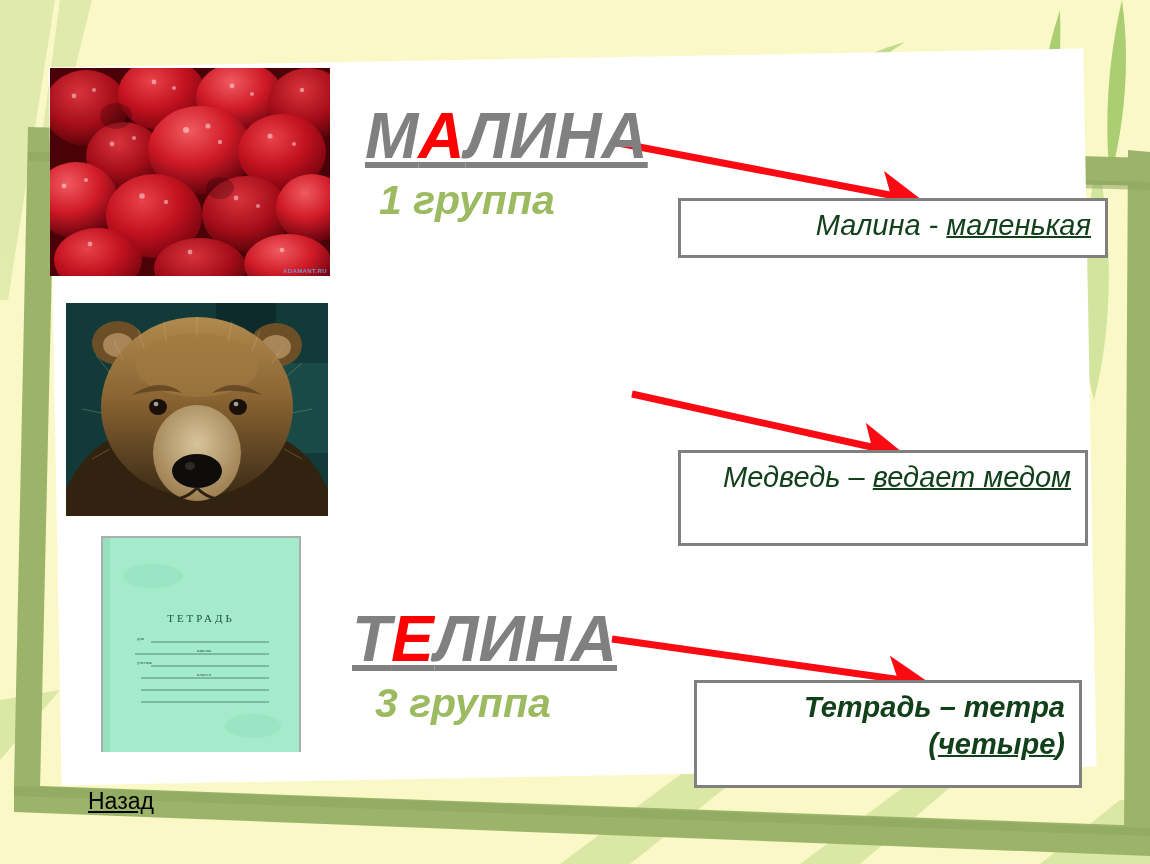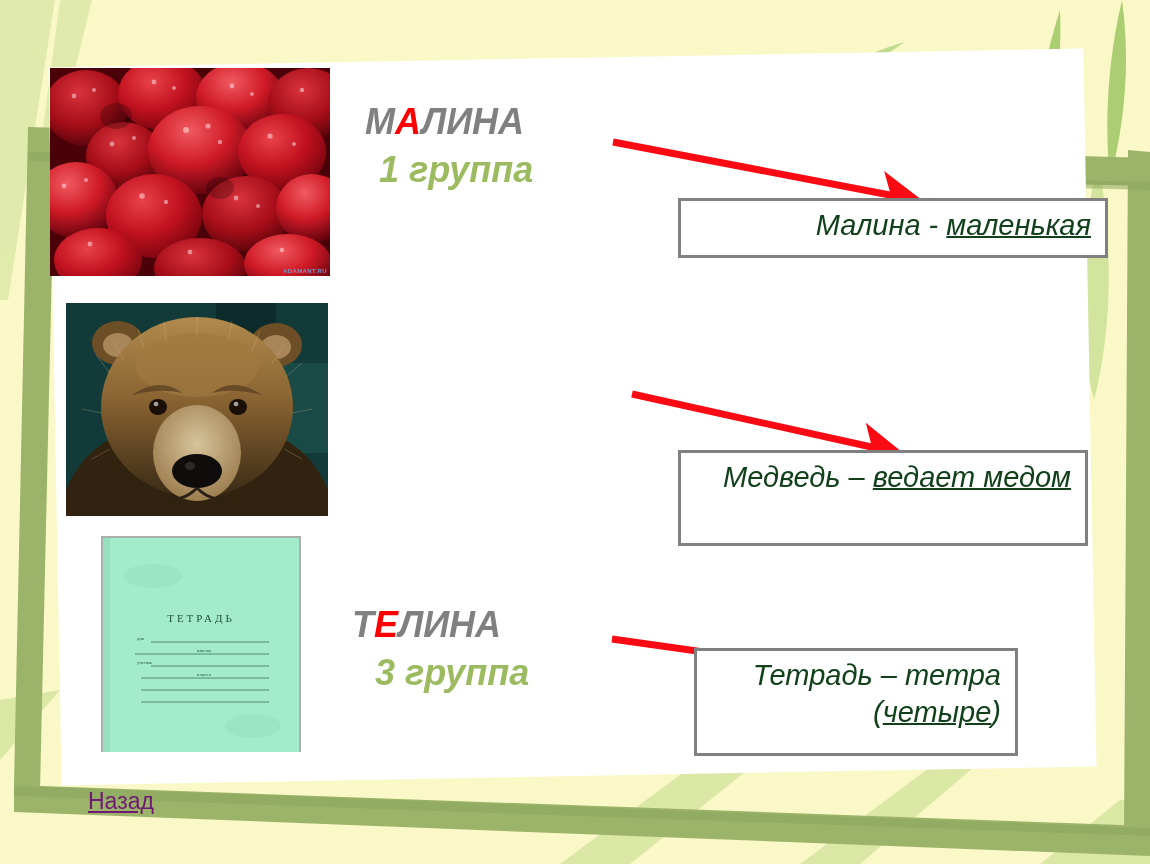--- a/index.html
+++ b/index.html
@@ -60,32 +60,33 @@
     letter-spacing: .4px;
     font-family: "Liberation Sans", sans-serif;
   }
 
   
   .word-block { position: absolute; z-index: 6; }
   .word-title {
     font-family: "Liberation Sans", sans-serif;
     font-weight: bold;
     font-style: italic;
-    font-size: 36px;
+    font-size: 64px;
     color: #808080;
     letter-spacing: 0px;
     line-height: 1.0;
     white-space: nowrap;
+    text-decoration: underline;
   }
   .word-title .hl { color: #ff0000; }
   .word-sub {
     font-family: "Liberation Sans", sans-serif;
     font-weight: bold;
     font-style: italic;
-    font-size: 36px;
+    font-size: 41px;
     color: #9cbb60;
     line-height: 1.0;
     white-space: nowrap;
     margin-top: 12px;
   }
 
   #word-malina   { left: 365px; top: 104px; }
   #word-malina .word-sub { margin-left: 14px; }
   #word-medved   { left: 348px; top: 355px; }
   #word-medved .word-sub { margin-left: 34px; }
@@ -104,39 +105,39 @@
     font-size: 29px;
     color: #11401b;
     line-height: 1.28;
     padding: 6px 14px 8px 14px;
     text-align: right;
   }
   .explain-box u { text-decoration: underline; text-underline-offset: 1px; }
 
   #box-malina { left: 678px; top: 198px; width: 430px; height: 60px; }
   #box-medved { left: 678px; top: 450px; width: 410px; height: 96px; }
-  #box-tetrad { left: 694px; top: 648px; width: 324px; height: 108px; }
+  #box-tetrad { left: 694px; top: 680px; width: 388px; height: 108px; font-weight: bold; }
 
   
   .arrow-layer {
     position: absolute;
     inset: 0;
     z-index: 5;
     pointer-events: none;
   }
 
   
   #back-link {
     position: absolute;
     left: 88px;
     top: 788px;
     z-index: 7;
     font-family: "Liberation Sans", sans-serif;
     font-size: 23px;
-    color: #701a75;
+    color: #000000;
     text-decoration: underline;
     cursor: pointer;
   }
 </style>
 </head>
 <body>
 
 <div id="slide">
 
   <div class="bg-layer">

